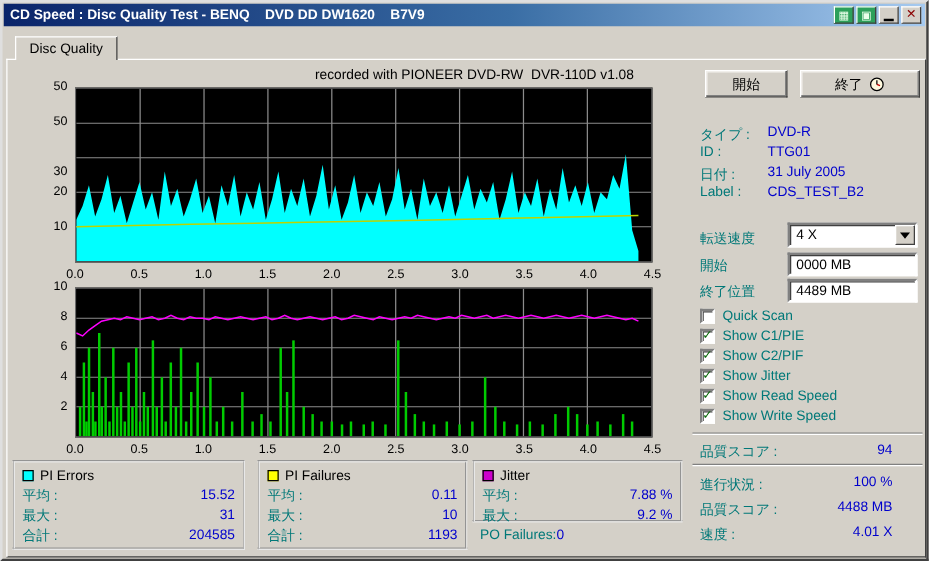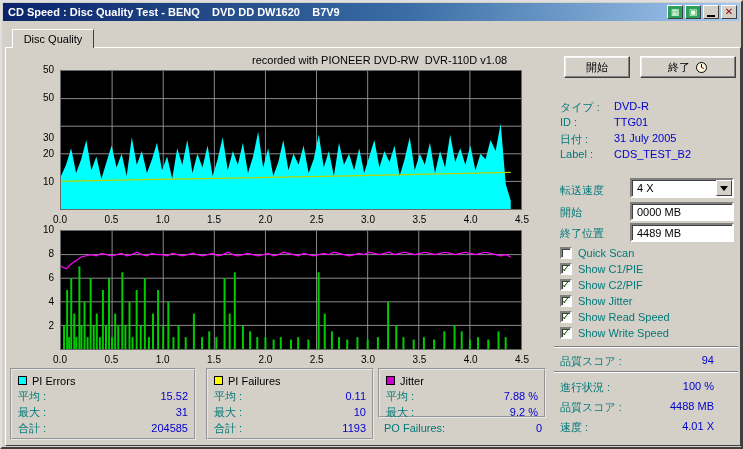--- a/index.html
+++ b/index.html
@@ -34,21 +34,21 @@
   .statbox{position:absolute;border:2px groove #e8e8e8;padding:3px 6px 2px 6px;}
   .sb1{left:8px;top:366px;width:186px;height:72px;}
   .sb2{left:204px;top:366px;width:168px;height:72px;}
   .sb3{left:376px;top:366px;width:168px;height:50px;}
   .sb-h{display:flex;align-items:center;gap:5px;height:15px;}
   .sw{width:9px;height:9px;border:1px solid #000;display:inline-block;}
   .sb-t{font-size:11px;color:#000;}
   .sr{display:flex;justify-content:space-between;height:16px;font-size:11px;align-items:center;}
   .sl{color:#007878;}
   .sv{color:#0000cc;}
-  .po-row{position:absolute;left:382px;top:420px;width:158px;display:flex;justify-content:space-between;font-size:11px;}
+  .po-row{position:absolute;left:382px;top:420px;width:158px;display:flex;justify-content:flex-start;font-size:11px;}
   .btn{position:absolute;height:22px;background:#d4d0c8;font-size:11px;color:#000;
        border-top:1px solid #fff;border-left:1px solid #fff;
        border-right:1px solid #404040;border-bottom:1px solid #404040;
        box-shadow:inset -1px -1px 0 #808080,inset 1px 1px 0 #f4f2ee;
        display:flex;align-items:center;justify-content:center;gap:5px;cursor:default;}
   .b-start{left:562px;top:54px;width:66px;}
   .b-exit{left:638px;top:54px;width:96px;}
   .hdr{position:absolute;left:556px;width:180px;display:flex;align-items:center;gap:5px;}
   .hdr-t{font-size:11px;color:#007878;white-space:nowrap;}
   .hdr-line{flex:1;height:2px;border-top:1px solid #808080;border-bottom:1px solid #fff;margin-top:2px;}

